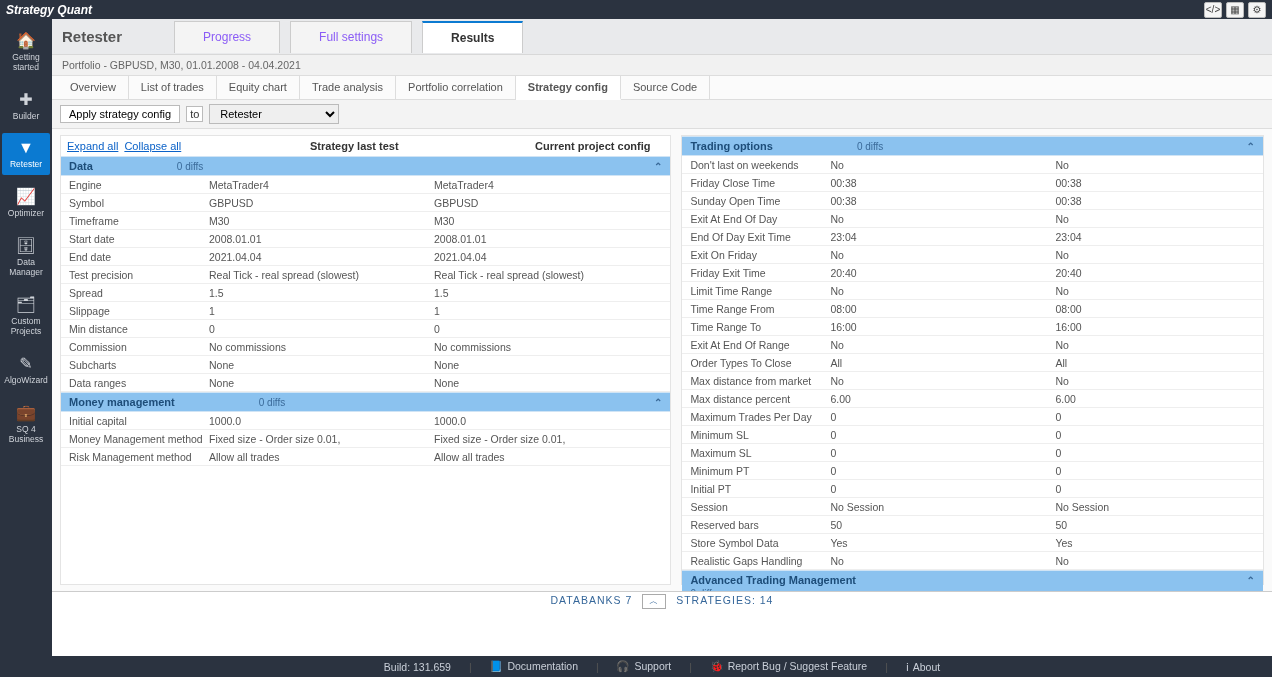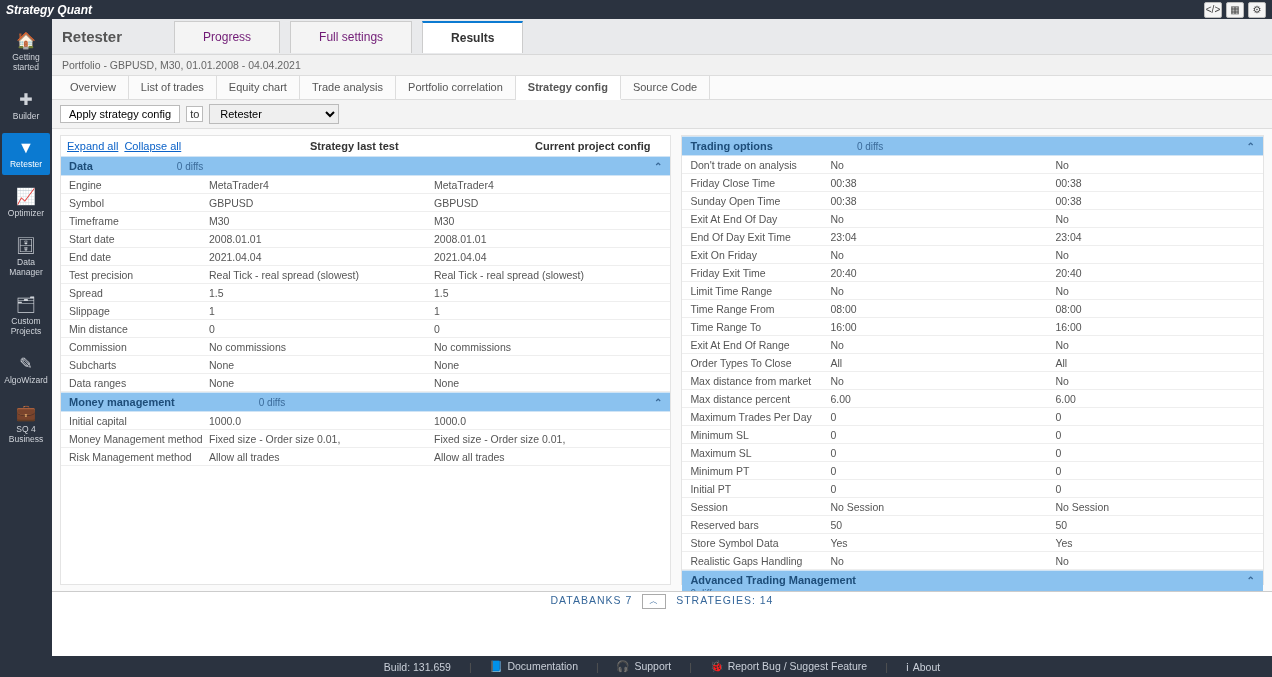--- a/index.html
+++ b/index.html
@@ -21,21 +21,21 @@
 .sidebar-item.active { background: #0b7ad1; color: #fff; }
 .sidebar-icon { font-size: 16px; margin-bottom: 2px; display: block; }
 
 
 .main { flex: 1; display: flex; flex-direction: column; background: #fff; min-width: 0; }
 
 
 .title-bar { display: flex; align-items: center; background: #e9eaec; height: 36px; padding-left: 10px; gap: 12px; border-bottom: 1px solid #d8d8d8; }
 .page-title { font-size: 15px; font-weight: bold; color: #555; margin-right: 40px; }
 .main-tabs { display: flex; gap: 10px; }
-.main-tab { padding: 8px 28px; font-size: 12px; background: #f4f4f4; border: 1px solid #ccc; border-bottom: none; cursor: pointer; color: #701a75; }
+.main-tab { padding: 8px 28px; font-size: 12px; background: #f4f4f4; border: 1px solid #ccc; border-bottom: none; cursor: pointer; color: #8b5cf6; }
 .main-tab.active { background: #fff; border-top: 2px solid #0b7ad1; font-weight: bold; color: #333; }
 
 
 .breadcrumb { font-size: 10.5px; color: #666; padding: 4px 10px; background: #f1f1f1; border-bottom: 1px solid #ddd; }
 
 
 .sub-tabs { display: flex; background: #fbfbfb; border-bottom: 1px solid #ddd; padding-left: 6px; }
 .sub-tab { padding: 5px 12px; font-size: 11px; color: #555; border-right: 1px solid #ddd; cursor: pointer; }
 .sub-tab.active { font-weight: bold; background: #fff; border-bottom: 2px solid #fff; margin-bottom: -1px; }
 
@@ -269,21 +269,21 @@
         </div>
 
         <div class="column col-right">
           <div id="right-sections">
               <div class="section-header alt">
                 <span>Trading options</span>
                 <span class="diffs">0 diffs</span>
                 <span class="chev"></span>
               </div>
               <div class="row">
-                <div class="c1">Don't trade on analysis</div>
+                <div class="c1">Don't last on weekends</div>
                 <div class="c2">No</div>
                 <div class="c3">No</div>
               </div>
               <div class="row">
                 <div class="c1">Friday Close Time</div>
                 <div class="c2">00:38</div>
                 <div class="c3">00:38</div>
               </div>
               <div class="row">
                 <div class="c1">Sunday Open Time</div>

